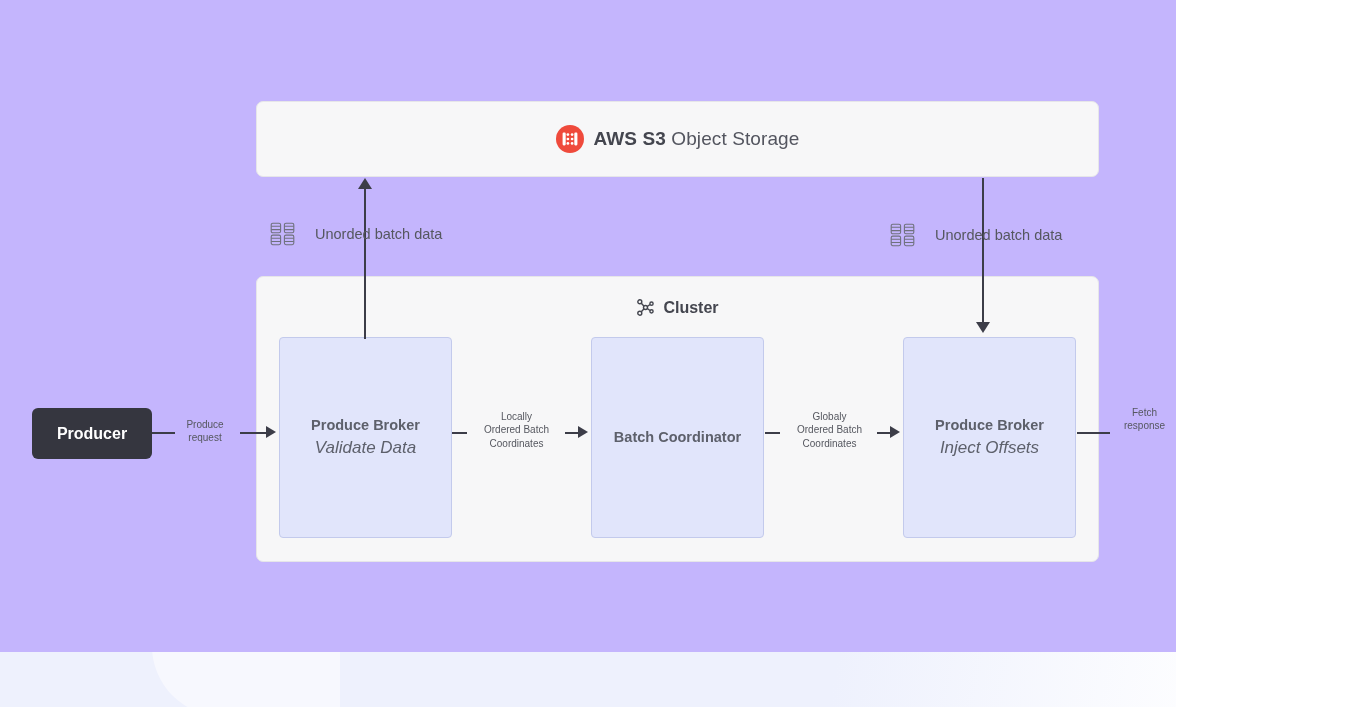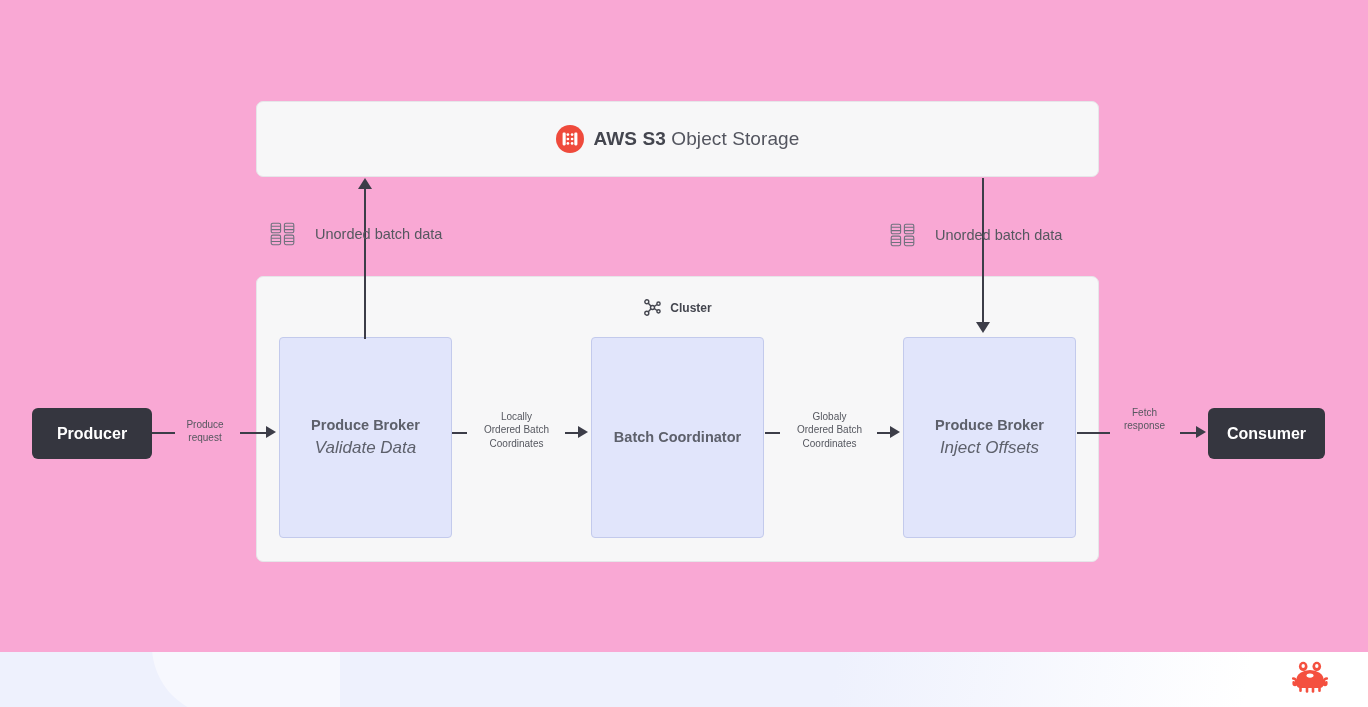--- a/index.html
+++ b/index.html
@@ -4,23 +4,23 @@
 <style>
   * { box-sizing: border-box; }
   html, body {
     margin: 0;
     padding: 0;
     background: #ffffff;
     font-family: "Liberation Sans", sans-serif;
   }
   #stage {
     position: relative;
-    width: 1368px;
+    width: 1176px;
     height: 707px;
-    background: #f9a8d4;
+    background: #c4b5fd;
     overflow: hidden;
   }
 
   
   .bottom-band {
     position: absolute;
     left: 0; top: 652px;
     width: 1368px; height: 55px;
     background: #eef1fd;
     overflow: hidden;
@@ -68,21 +68,21 @@
   }
   .cluster-header {
     position: absolute;
     left: 0; top: 21px;
     width: 100%;
     display: flex;
     align-items: center;
     justify-content: center;
     gap: 8px;
   }
-  .cluster-title { font-size: 12px; font-weight: 700; color: #44464f; text-align: center; }
+  .cluster-title { font-size: 16px; font-weight: 700; color: #44464f; text-align: center; }
   .cluster-icon { width: 19px; height: 19px; display: block; }
 
   
   .node {
     position: absolute;
     top: 337px;
     width: 173px; height: 201px;
     background: #e1e5fb;
     border: 1px solid #c3caec;
     border-radius: 4px;

